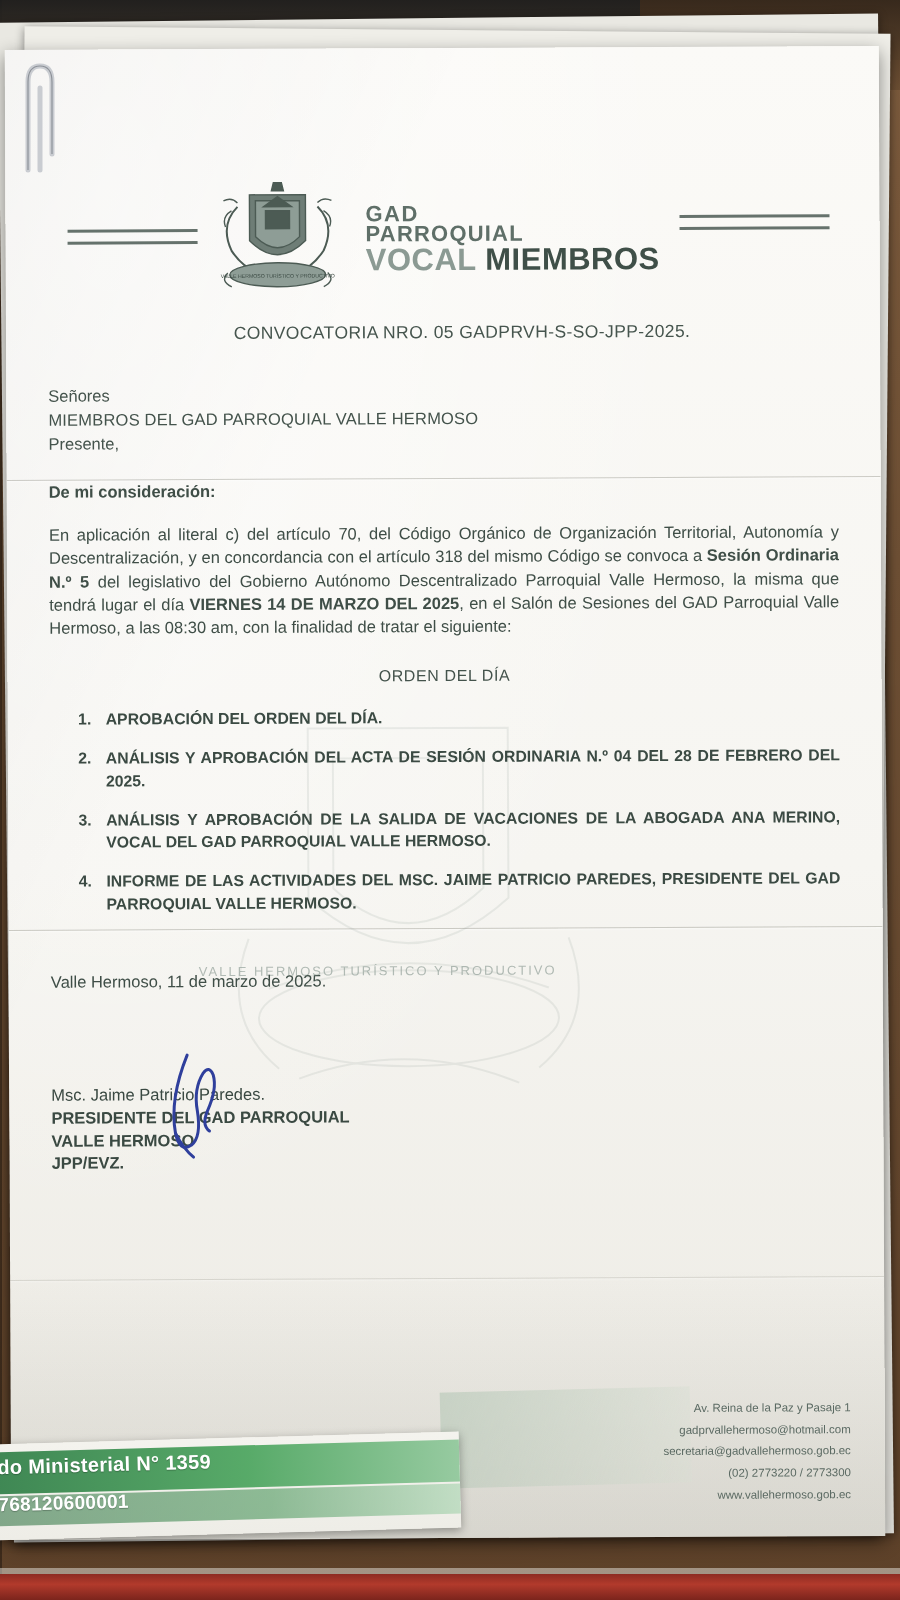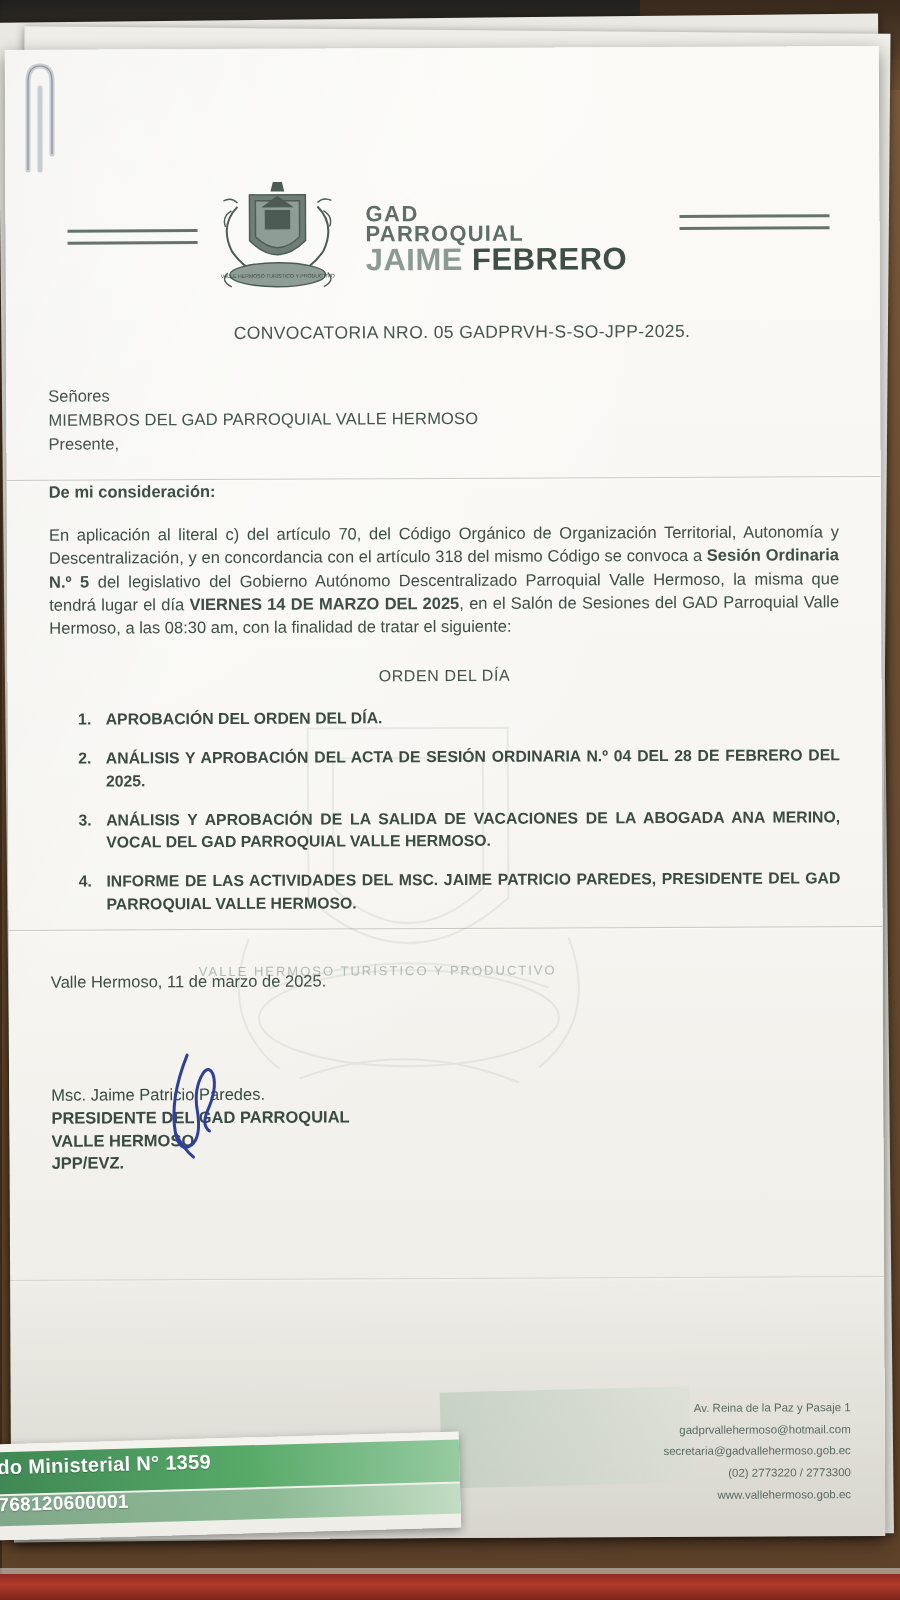--- a/index.html
+++ b/index.html
@@ -377,22 +377,22 @@
             <path d="M30 96 Q22 104 34 110 M130 96 Q138 104 126 110"></path>
             <path d="M76 6 L84 6 L86 14 L74 14 Z" fill="#4c5b54"></path>
           </g>
           <text x="80" y="101" font-size="5.2" text-anchor="middle" fill="#3c4b44" font-family="Liberation Sans, sans-serif">VALLE HERMOSO TURÍSTICO Y PRODUCTIVO</text>
         </svg>
 
         <div class="lh-text">
           <div class="lh-gad">GAD</div>
           <div class="lh-parroquial">PARROQUIAL</div>
           <div class="lh-valle">
-            <span>JAIME</span>
-            <b>FEBRERO</b>
+            <span>VOCAL</span>
+            <b>MIEMBROS</b>
           </div>
         </div>
       </div>
 
       <div class="doc-title">CONVOCATORIA NRO. 05 GADPRVH-S-SO-JPP-2025.</div>
 
       <div class="addr">
         <div>Señores</div>
         <div class="caps">MIEMBROS DEL GAD PARROQUIAL VALLE HERMOSO</div>
         <div>Presente,</div>

